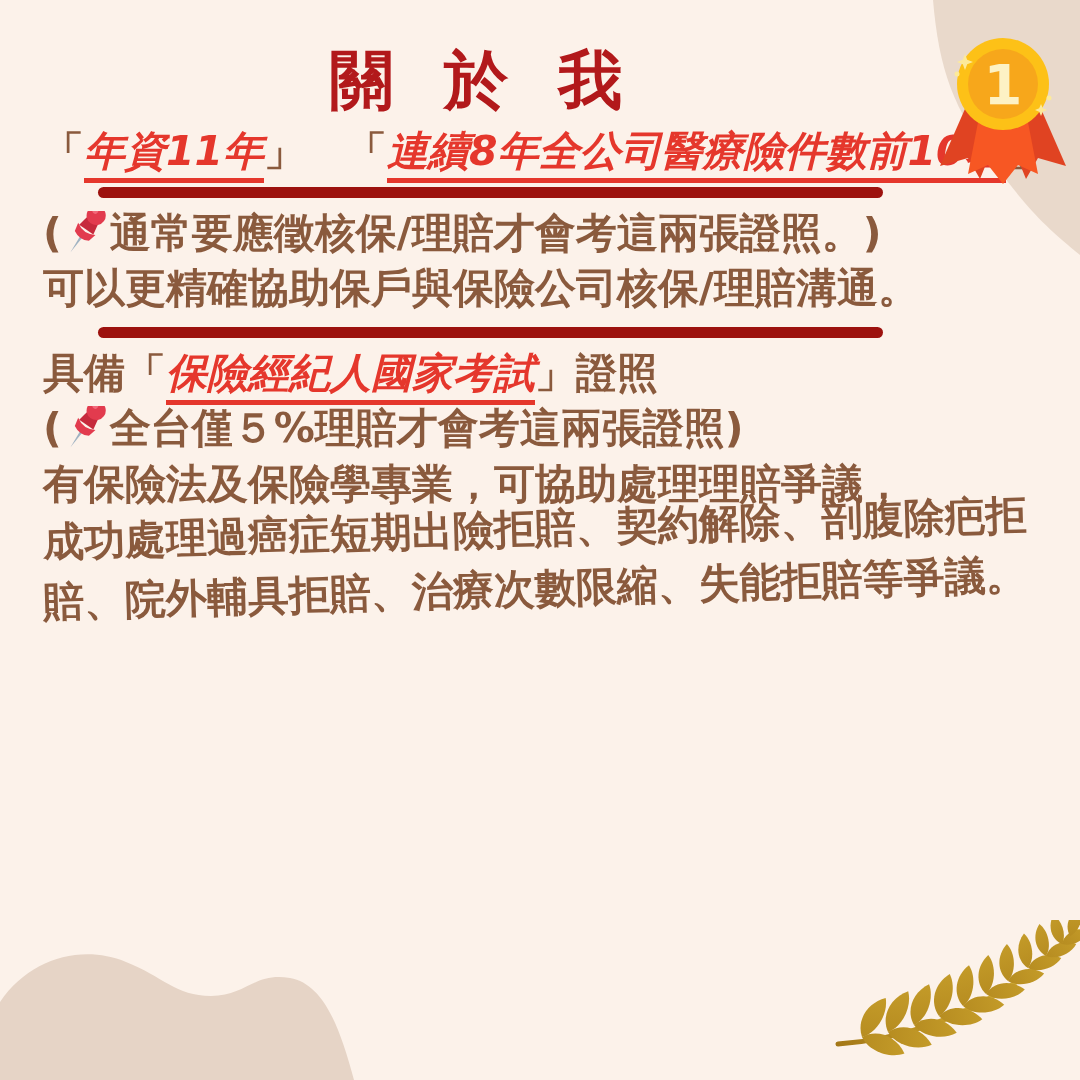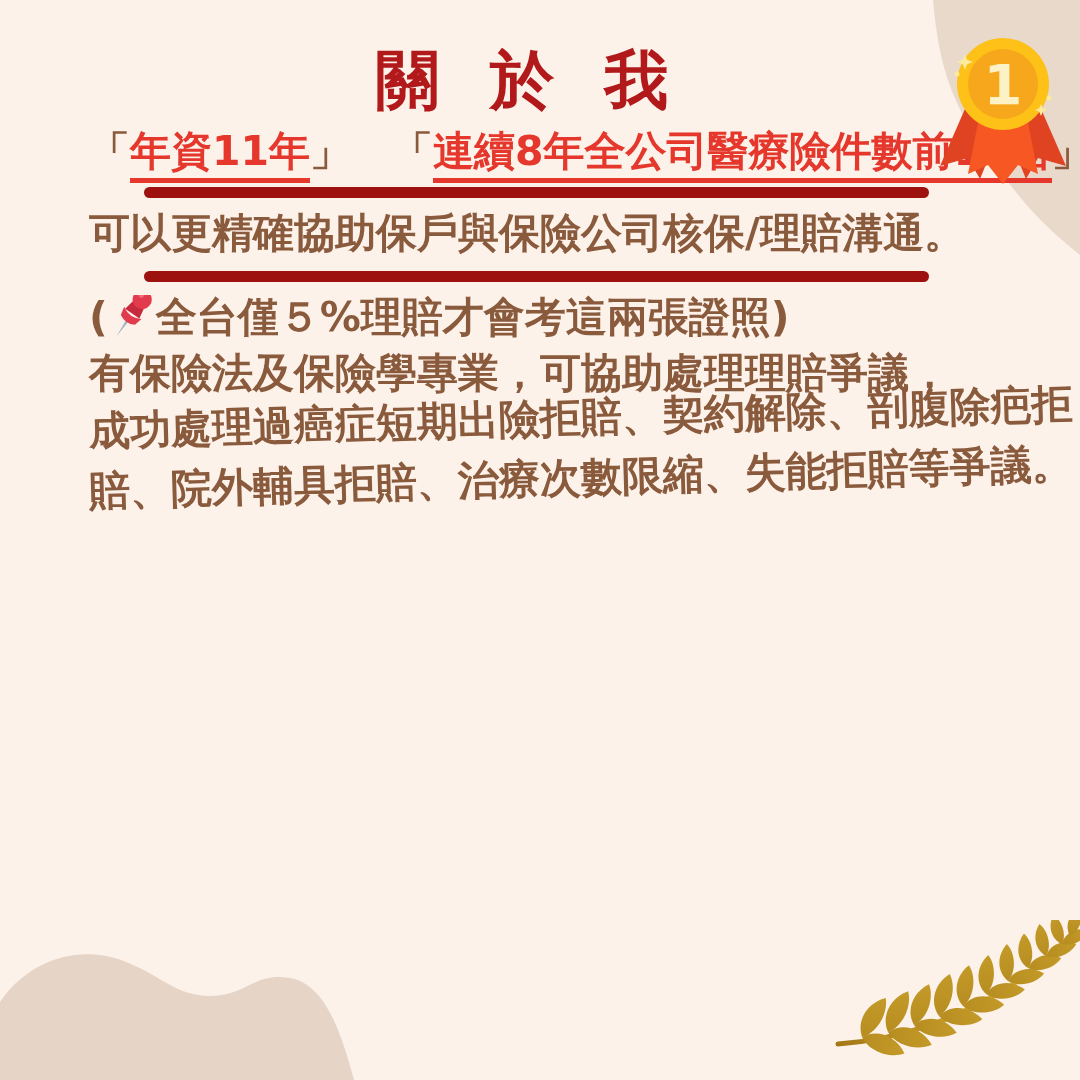--- a/index.html
+++ b/index.html
@@ -6,34 +6,35 @@
   body{
     width:1080px;height:1080px;position:relative;overflow:hidden;
     background:#fcf2ea;
     font-family:"DejaVu Sans",sans-serif;
   }
   .decor{position:absolute;pointer-events:none;z-index:0;}
   #blob-tr{top:0;right:0;}
   #cloud-bl{bottom:0;left:0;}
   #wheat-br{bottom:0;right:0;}
   #medal{top:24px;left:938px;z-index:2;}
-  #content{position:absolute;inset:0;padding:36px 20px 0 89px;box-sizing:border-box;z-index:1;}
+  #content{position:absolute;inset:0;padding:36px 20px 0 43px;box-sizing:border-box;z-index:1;}
   .title{
     width:880px;height:88px;line-height:88px;text-align:center;
     font-size:64px;font-weight:bold;color:#b2191b;letter-spacing:14px;
   }
   .line{
     font-size:41px;font-weight:bold;color:#8a5a3d;line-height:55.5px;
     white-space:nowrap;
   }
   .line .plain{color:#8a5a3d;}
   .line .accent{
     color:#e5372c;
     border-bottom:5px solid #e5372c;
     padding-bottom:3px;
+    font-style:italic;
   }
   .line.tilt{
     line-height:60px;
     transform:rotate(-1.6deg);
     transform-origin:10px 50%;
   }
   .divider{
     height:11px;width:785px;margin-left:55px;
     background:#9d120e;border-radius:6px;
   }
@@ -109,26 +110,36 @@
 <div id="content">
   <div class="title">關 於 我</div>
 
   <div class="section" data-section-index="0">
       <div class="line"><span class="plain">「</span><span class="accent">年資11年</span><span class="plain">」</span><span class="plain">　</span><span class="plain">「</span><span class="accent">連續8年全公司醫療險件數前10名</span><span class="plain">」</span></div>
     </div>
 
   <div class="divider" id="divider-1"></div>
 
   <div class="section" data-section-index="1">
+      <div class="line"><span class="plain">(</span><svg class="pin" viewBox="0 0 48 48">
+    <g transform="translate(26,17) rotate(35)">
+      <path d="M-1.5,10 L1.5,10 L0,32 Z" fill="#a0b3c2"></path>
+      <path d="M-7,-8 L7,-8 L9,3 L-9,3 Z" fill="#c62a3c"></path>
+      <path d="M-11,2 Q0,9 11,2 L9,11 Q0,16 -9,11 Z" fill="#e23b4e"></path>
+      <circle cx="0" cy="-15" r="10" fill="#e23b4e"></circle>
+      <circle cx="-3.5" cy="-18.5" r="3" fill="#f2697a"></circle>
+    </g>
+  </svg><span class="plain">通常要應徵核保/理賠才會考這兩張證照。)</span></div>
       <div class="line"><span class="plain">可以更精確協助保戶與保險公司核保/理賠溝通。</span></div>
     </div>
 
   <div class="divider" id="divider-2"></div>
 
   <div class="section" data-section-index="2">
+      <div class="line"><span class="plain">具備「</span><span class="accent">保險經紀人國家考試</span><span class="plain">」證照</span></div>
       <div class="line"><span class="plain">(</span><svg class="pin" viewBox="0 0 48 48">
     <g transform="translate(26,17) rotate(35)">
       <path d="M-1.5,10 L1.5,10 L0,32 Z" fill="#a0b3c2"></path>
       <path d="M-7,-8 L7,-8 L9,3 L-9,3 Z" fill="#c62a3c"></path>
       <path d="M-11,2 Q0,9 11,2 L9,11 Q0,16 -9,11 Z" fill="#e23b4e"></path>
       <circle cx="0" cy="-15" r="10" fill="#e23b4e"></circle>
       <circle cx="-3.5" cy="-18.5" r="3" fill="#f2697a"></circle>
     </g>
   </svg><span class="plain">全台僅５%理賠才會考這兩張證照)</span></div>
       <div class="line"><span class="plain">有保險法及保險學專業，可協助處理理賠爭議，</span></div>

